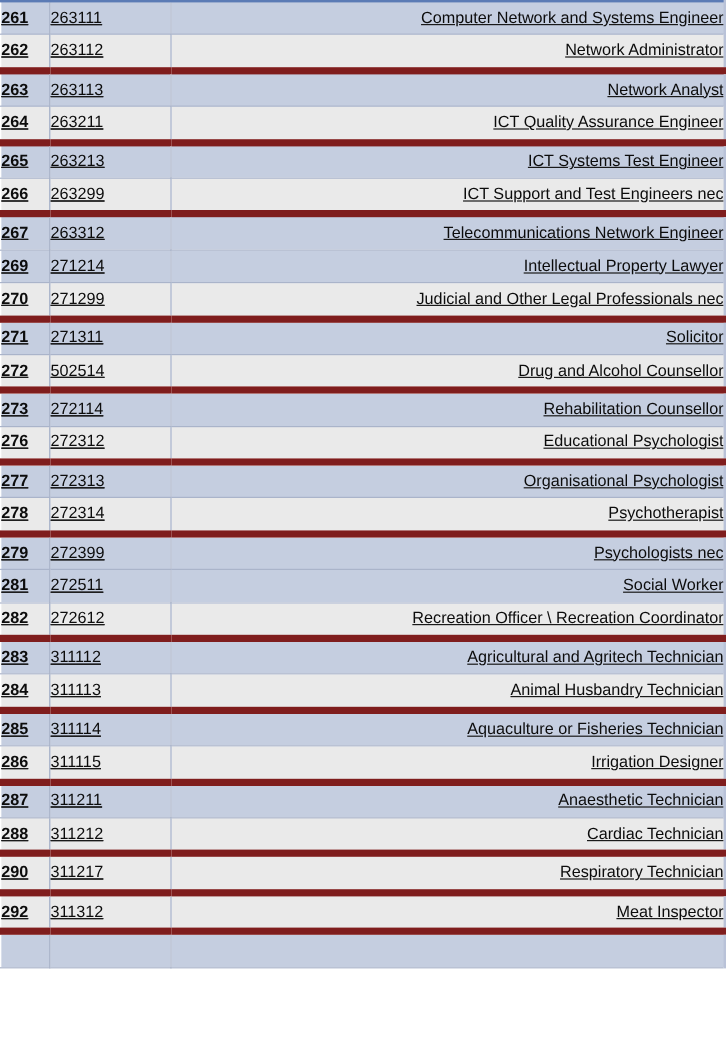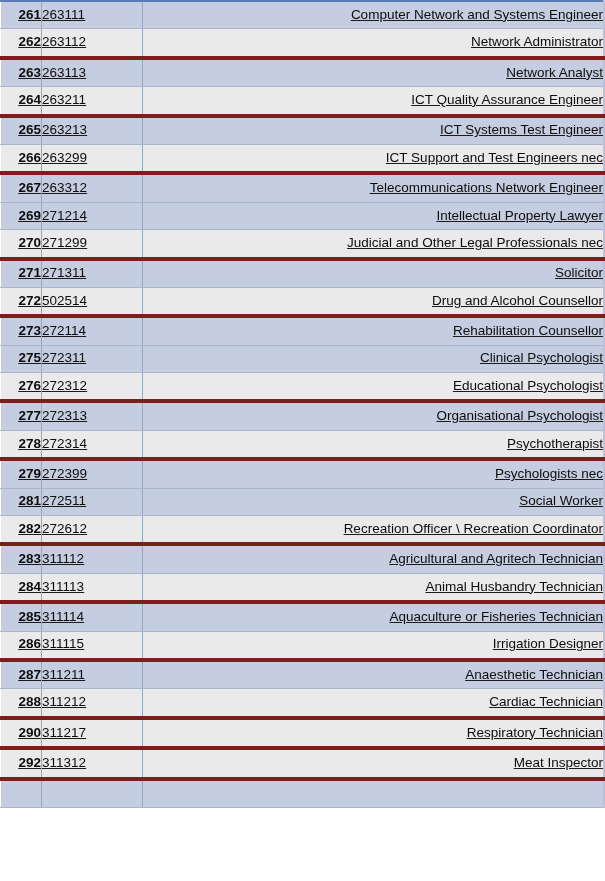--- a/index.html
+++ b/index.html
@@ -41,25 +41,25 @@
     padding: 0;
     border-bottom: 1px solid #aab4ca;
     vertical-align: middle;
     font-size: 13.5px;
     color: #0c0c0c;
     line-height: 1.1;
     overflow: hidden;
     white-space: nowrap;
   }
   table.occ-table tr.row-band-grey td {
-    border-bottom: 4px solid #7f1d1d;
+    border-bottom: 6px solid #7f1d1d;
   }
   td.cell-index {
     border-right: 1px solid #9aa6c0;
-    text-align: right;
+    text-align: left;
     padding-right: 7px;
     font-weight: bold;
     text-decoration: underline;
   }
   td.cell-code {
     border-right: 1px solid #9aa6c0;
     padding-left: 9px;
     text-decoration: underline;
   }
   td.cell-title {
@@ -137,25 +137,20 @@
         <tr class="row-band-grey">
           <td class="cell-index"><span class="u">272</span></td>
           <td class="cell-code"><span class="u">502514</span></td>
           <td class="cell-title"><span class="u">Drug and Alcohol Counsellor</span></td>
         </tr>
         <tr class="row-band-blue">
           <td class="cell-index"><span class="u">273</span></td>
           <td class="cell-code"><span class="u">272114</span></td>
           <td class="cell-title"><span class="u">Rehabilitation Counsellor</span></td>
         </tr>
-        <tr class="row-band-blue">
-          <td class="cell-index"><span class="u">275</span></td>
-          <td class="cell-code"><span class="u">272311</span></td>
-          <td class="cell-title"><span class="u">Clinical Psychologist</span></td>
-        </tr>
         <tr class="row-band-grey">
           <td class="cell-index"><span class="u">276</span></td>
           <td class="cell-code"><span class="u">272312</span></td>
           <td class="cell-title"><span class="u">Educational Psychologist</span></td>
         </tr>
         <tr class="row-band-blue">
           <td class="cell-index"><span class="u">277</span></td>
           <td class="cell-code"><span class="u">272313</span></td>
           <td class="cell-title"><span class="u">Organisational Psychologist</span></td>
         </tr>

